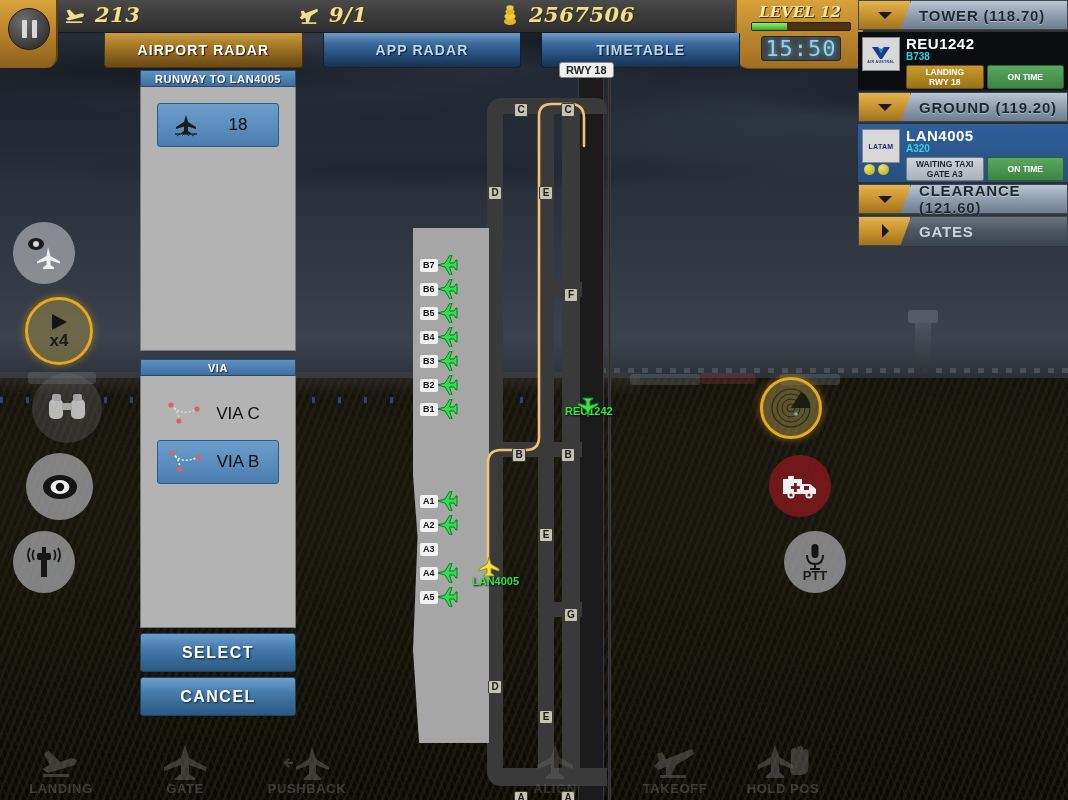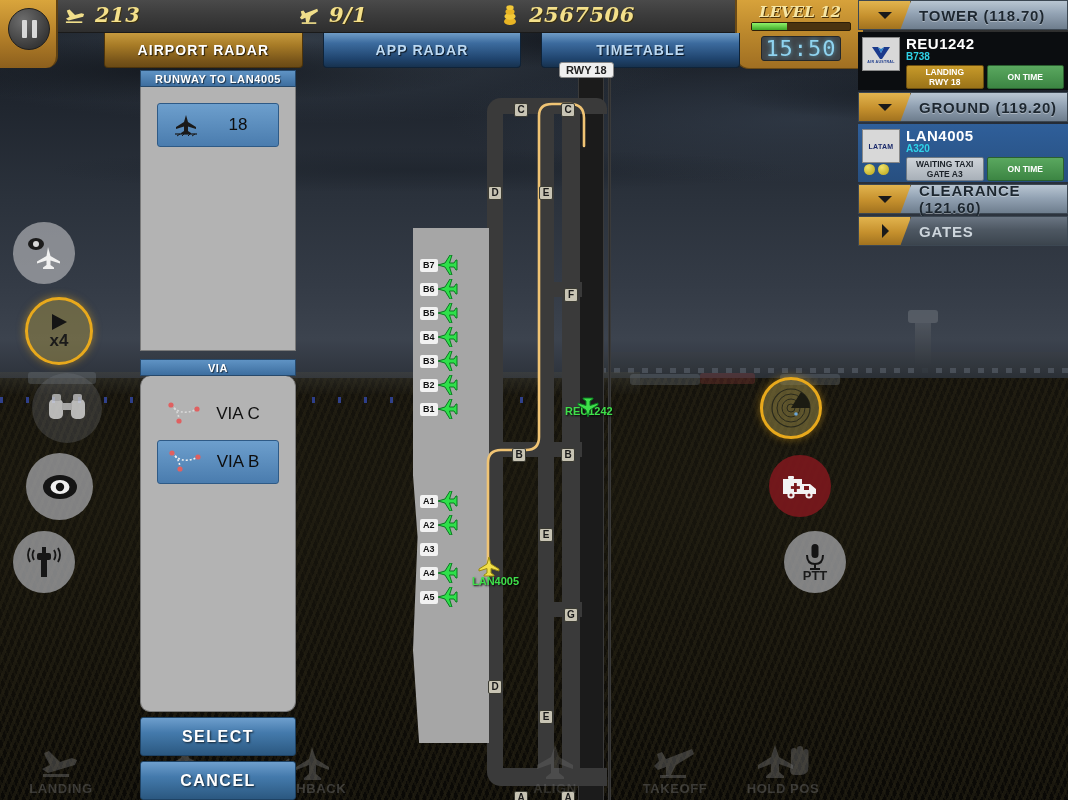--- a/index.html
+++ b/index.html
@@ -176,21 +176,21 @@
     height: 17px; background: linear-gradient(180deg, #5f93c4, #3d6e9f);
     border: 1px solid #27496b; color: #fff; font-size: 11px; font-weight: bold;
     letter-spacing: .6px; text-align: center; line-height: 16px;
     text-shadow: 1px 1px 1px rgba(0,0,0,.6);
   }
   .dlg-list {
     background: #b3b3b3; border: 1px solid #7a7a7a; border-top: none;
     padding: 16px; overflow: hidden;
   }
   .dlg-list.rw { height: 264px; }
-  .dlg-list.via { height: 336px; border-radius: 10px; }
+  .dlg-list.via { height: 252px; }
   .dlg-row {
     height: 44px; display: flex; align-items: center; margin-bottom: 4px;
     padding: 0 8px; border-radius: 3px; color: #111; font-size: 17px;
     position: relative;
   }
   .dlg-row.sel {
     background: linear-gradient(180deg, #6d9fcd, #4a7cae);
     border: 1px solid #2e5a86; color: #0d0d0d;
   }
   .dlg-row .row-text { flex: 1; text-align: center; }

